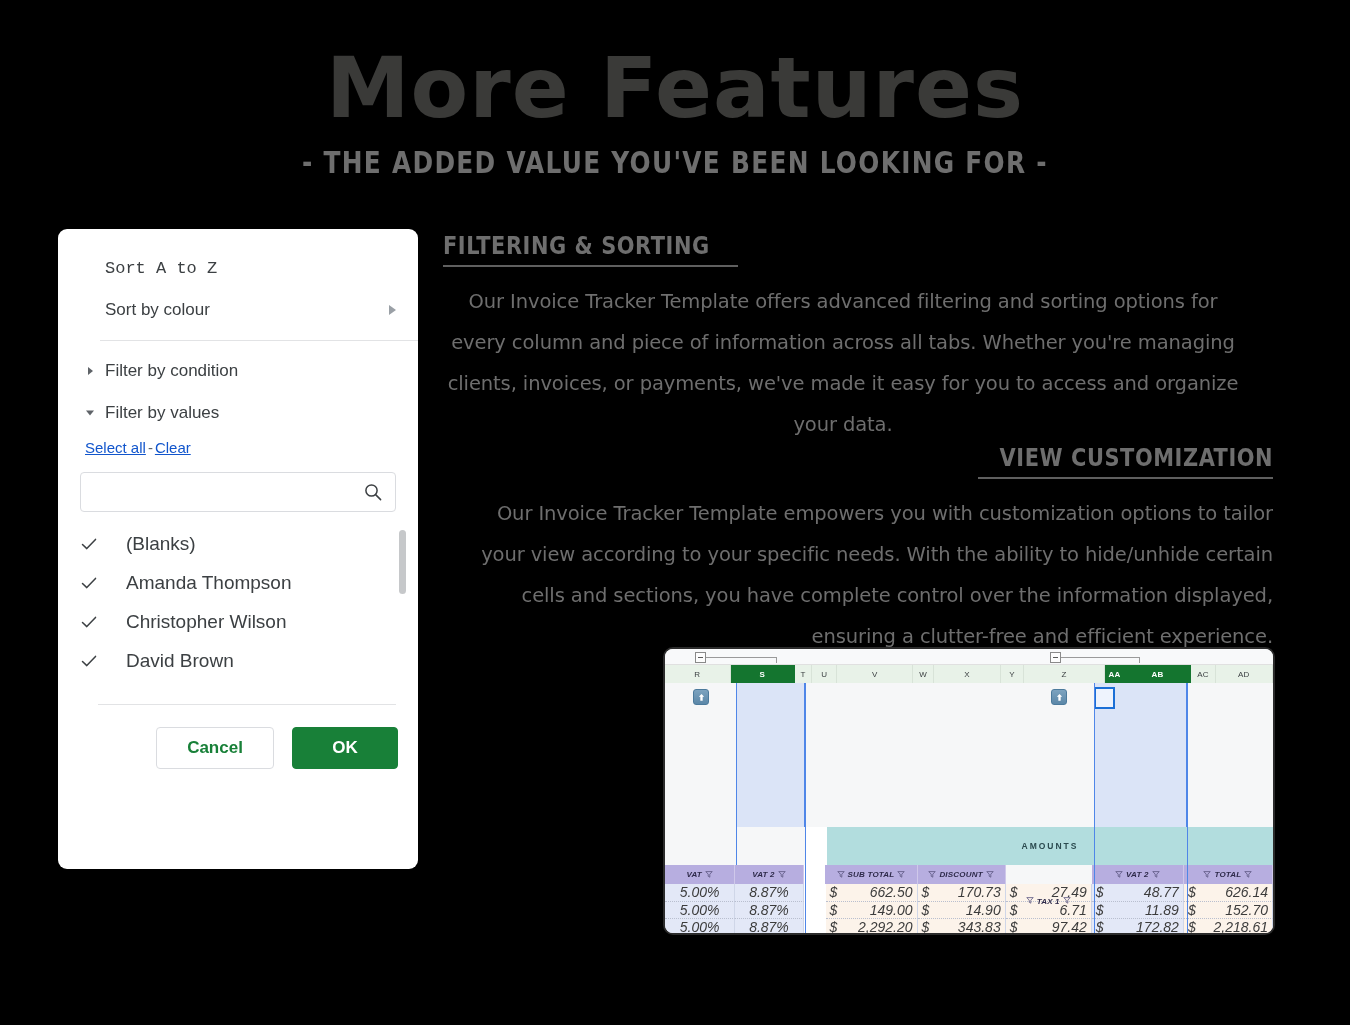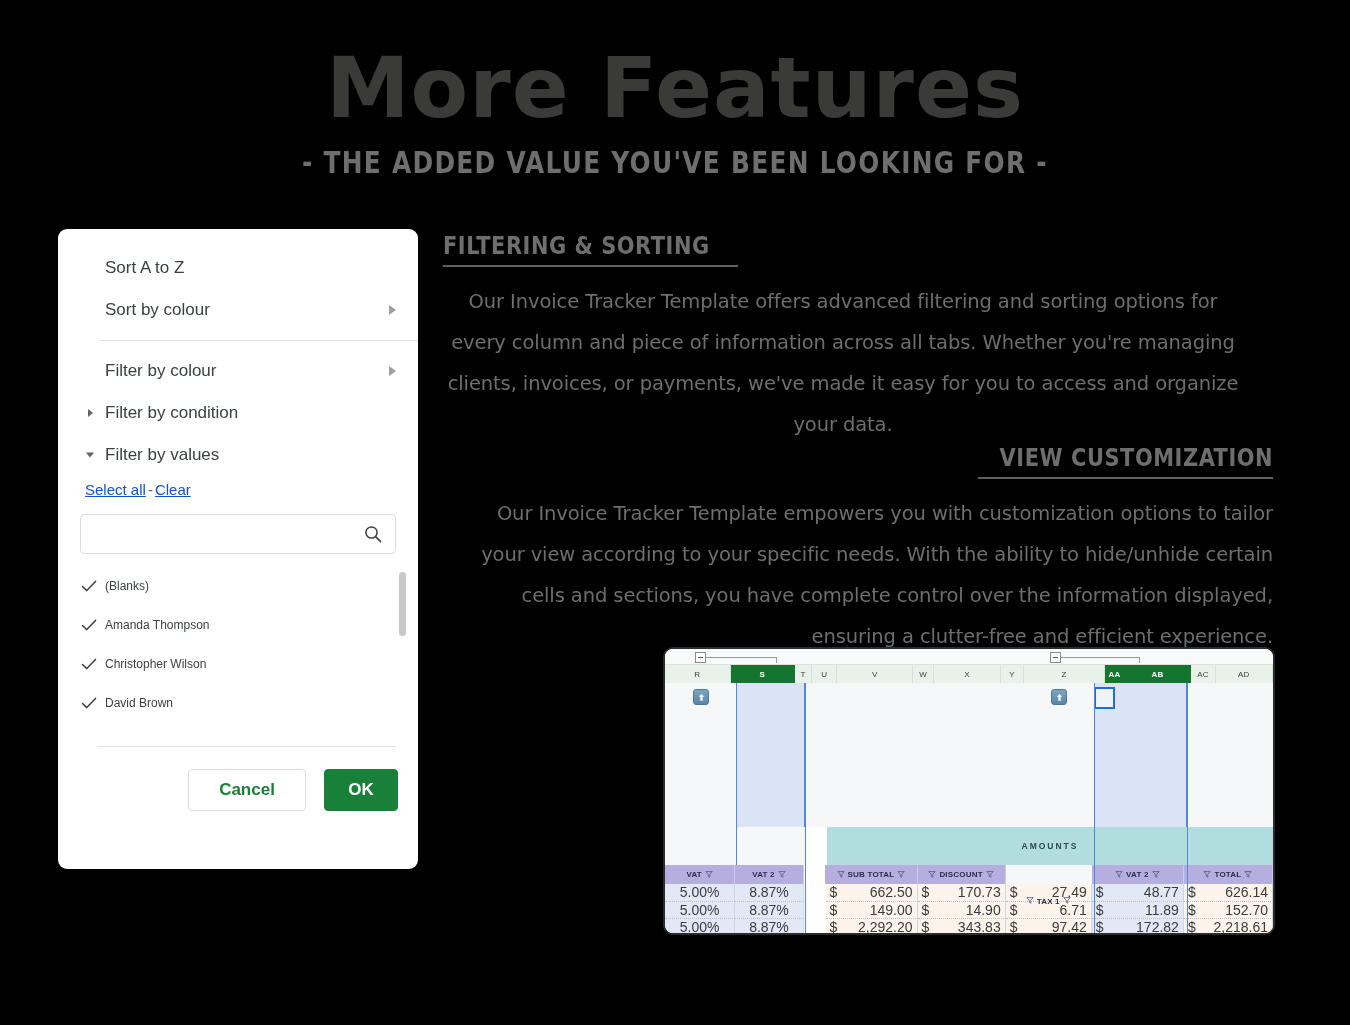--- a/index.html
+++ b/index.html
@@ -50,21 +50,21 @@
   }
   .menu-row {
     display: flex; align-items: center;
     height: 42px;
     padding: 0 22px 0 47px;
     font-size: 17px;
     color: #3c4043;
     position: relative;
     cursor: default;
   }
-  .menu-row.first { margin-top: 18px; }
+  .menu-row.first { margin-top: 18px; font-family: Liberation Mono, monospace; }
   .menu-row .caret-right-small {
     position: absolute; left: 30px; top: 50%;
     transform: translateY(-50%);
     width: 0; height: 0;
     border-left: 5px solid #5f6368;
     border-top: 4px solid transparent;
     border-bottom: 4px solid transparent;
   }
   .menu-row .caret-down-small {
     position: absolute; left: 28px; top: 50%;
@@ -119,22 +119,22 @@
 
   .value-list {
     margin: 12px 0 0 0;
     position: relative;
     height: 172px;
     overflow: hidden;
   }
   .value-row {
     display: flex; align-items: center;
     height: 39px;
-    padding-left: 47px;
-    font-size: 12px;
+    padding-left: 68px;
+    font-size: 19px;
     color: #3c4043;
     cursor: default;
   }
   .value-row .tick {
     position: absolute; left: 22px;
     width: 18px; height: 18px;
   }
   .value-row { position: relative; }
   .list-scrollbar {
     position: absolute;
@@ -163,21 +163,21 @@
     cursor: pointer;
     font-family: "Liberation Sans", sans-serif;
   }
   .btn-cancel {
     width: 118px;
     border: 1px solid #dadce0;
     background: #fff;
     color: #188038;
   }
   .btn-ok {
-    width: 74px;
+    width: 106px;
     border: 1px solid #188038;
     background: #188038;
     color: #ffffff;
   }
 
   
   .section { position: absolute; }
 
   .sec-head {
     font-family: "DejaVu Sans Condensed", "Liberation Sans Narrow", "Liberation Sans", sans-serif;
@@ -295,21 +295,21 @@
     color: #2b4a4f;
     font-size: 8.5px;
     font-weight: bold;
     letter-spacing: 2px;
     display: flex; align-items: center;
   }
   .band-header.pct { justify-content: flex-start; padding-left: 2px; background: #a9d9da; }
   .band-header.amt { justify-content: center; background: #b2ddde; }
 
   .tbl { position: absolute; left: 0; top: 182px; width: 100%; }
-  .tbl-row { display: flex; height: 17.5px; }
+  .tbl-row { display: flex; height: 17.5px; font-style: italic; }
   .tbl-head { height: 19px; }
   .cellh {
     background: #b7aee0;
     color: #2e2a4a;
     font-size: 8px;
     font-weight: bold;
     display: flex; align-items: center; justify-content: center;
     gap: 3px;
     border-right: 1px solid #cfc8ea;
     position: relative;
@@ -352,24 +352,20 @@
     </div>
 
 
     <div class="menu-row">
       <span class="lbl">Sort by colour</span>
       <span class="submenu-arrow"></span>
     </div>
 
     <div class="menu-sep"></div>
 
-    <div class="menu-row">
-      <span class="lbl">Filter by colour</span>
-      <span class="submenu-arrow"></span>
-    </div>
 
     <div class="menu-row">
       <span class="caret-right-small"></span>
       <span class="lbl">Filter by condition</span>
     </div>
 
     <div class="menu-row">
       <span class="caret-down-small"></span>
       <span class="lbl">Filter by values</span>
     </div>

